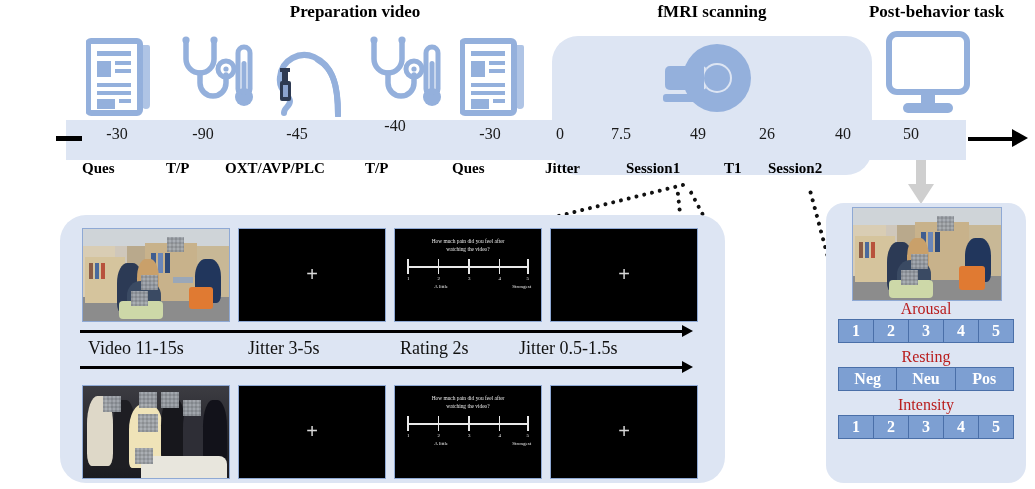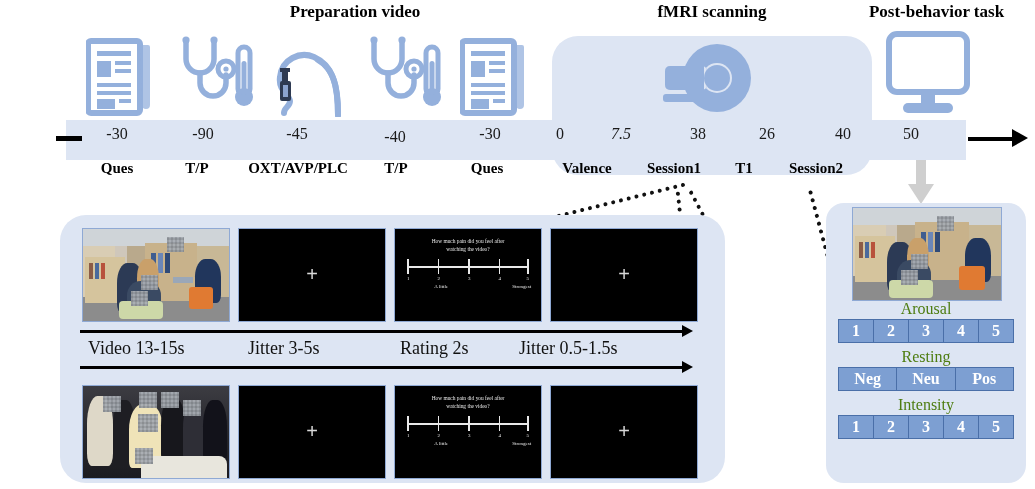--- a/index.html
+++ b/index.html
@@ -9,21 +9,21 @@
   .abs{position:absolute;}
 
   
   .sec-title{font-family:"Liberation Serif",serif;font-weight:bold;font-size:17px;
              color:#000;text-align:center;white-space:nowrap;}
 
   
   #timeline-bar{left:66px;top:120px;width:900px;height:40px;background:#dde5f3;}
   .tick-num{font-size:16px;color:#1a1a1a;text-align:center;white-space:nowrap;
             font-family:"Liberation Serif",serif;}
-  .tick-lab{font-size:15px;font-weight:bold;color:#000;text-align:center;white-space:nowrap;
+  .tick-lab{font-size:15px;font-weight:bold;color:#000;text-align:left;white-space:nowrap;
             font-family:"Liberation Serif",serif;}
 
   
   #axis-left{left:56px;top:136px;width:26px;height:5px;background:#000;}
   
   #axis-right-line{left:968px;top:137px;width:48px;height:4px;background:#000;}
   #axis-right-head{left:1012px;top:129px;width:0;height:0;
      border-top:9px solid transparent;border-bottom:9px solid transparent;
      border-left:16px solid #000;}
 
@@ -51,21 +51,21 @@
   .flow-arrow-line{position:absolute;height:2.6px;background:#000;}
   .flow-arrow-head{position:absolute;width:0;height:0;
      border-top:6px solid transparent;border-bottom:6px solid transparent;
      border-left:11px solid #000;}
   .flow-label{position:absolute;font-size:18px;color:#111;white-space:nowrap;
               font-family:"Liberation Serif",serif;}
 
   
   #post-panel{left:826px;top:203px;width:200px;height:280px;background:#dde5f3;
               border-radius:18px;}
-  .rate-title{text-align:center;font-size:16px;color:#4d7c0f;font-family:"Liberation Serif",serif;}
+  .rate-title{text-align:center;font-size:16px;color:#b91c1c;font-family:"Liberation Serif",serif;}
   .rate-row{display:flex;border:1px solid #4a6fa8;box-sizing:border-box;}
   .rate-cell{flex:1;text-align:center;color:#fff;font-weight:bold;font-size:16px;
              background:#7d9fd2;border-right:1px solid #4a6fa8;padding:2px 0;
              font-family:"Liberation Serif",serif;}
   .rate-cell:last-child{border-right:none;}
 
   
   #gray-arrow{left:908px;top:160px;width:26px;height:44px;}
 
   
@@ -183,35 +183,35 @@
   <rect x="18" y="73" width="50" height="10" rx="5" fill="#94b0dc"></rect>
 </svg>
 
 <svg class="abs" id="gray-arrow" viewBox="0 0 26 44">
   <polygon points="8,0 18,0 18,24 26,24 13,44 0,24 8,24" fill="#cfcfcf"></polygon>
 </svg>
 
 <div class="abs tick-num" style="left:82px;top:125px;width:70px;">-30</div>
 <div class="abs tick-num" style="left:168px;top:125px;width:70px;">-90</div>
 <div class="abs tick-num" style="left:262px;top:125px;width:70px;">-45</div>
-<div class="abs tick-num" style="left:360px;top:128px;width:70px;">-40</div>
+<div class="abs tick-num" style="left:360px;top:117px;width:70px;">-40</div>
 <div class="abs tick-num" style="left:455px;top:125px;width:70px;">-30</div>
 <div class="abs tick-num" style="left:540px;top:125px;width:40px;">0</div>
-<div class="abs tick-num" style="left:598px;top:125px;width:46px;font-style:italic;">7.5</div>
-<div class="abs tick-num" style="left:675px;top:125px;width:46px;">38</div>
+<div class="abs tick-num" style="left:598px;top:125px;width:46px;">7.5</div>
+<div class="abs tick-num" style="left:675px;top:125px;width:46px;">49</div>
 <div class="abs tick-num" style="left:744px;top:125px;width:46px;">26</div>
 <div class="abs tick-num" style="left:820px;top:125px;width:46px;">40</div>
 <div class="abs tick-num" style="left:888px;top:125px;width:46px;">50</div>
 
 <div class="abs tick-lab" style="left:82px;top:160px;width:70px;">Ques</div>
 <div class="abs tick-lab" style="left:166px;top:160px;width:62px;">T/P</div>
 <div class="abs tick-lab" style="left:225px;top:160px;width:146px;">OXT/AVP/PLC</div>
 <div class="abs tick-lab" style="left:365px;top:160px;width:62px;">T/P</div>
 <div class="abs tick-lab" style="left:452px;top:160px;width:70px;">Ques</div>
-<div class="abs tick-lab" style="left:545px;top:160px;width:84px;">Valence</div>
+<div class="abs tick-lab" style="left:545px;top:160px;width:84px;">Jitter</div>
 <div class="abs tick-lab" style="left:626px;top:160px;width:96px;">Session1</div>
 <div class="abs tick-lab" style="left:724px;top:160px;width:40px;">T1</div>
 <div class="abs tick-lab" style="left:768px;top:160px;width:96px;">Session2</div>
 
 <div class="dot-line" style="left:510px;top:226px;width:180px;transform:rotate(-14deg);"></div>
 <div class="dot-line" style="left:692px;top:190px;width:52px;transform:rotate(62deg);"></div>
 <div class="dot-line" style="left:706px;top:480px;width:290px;transform:rotate(-96deg);"></div>
 <div class="dot-line" style="left:812px;top:190px;width:295px;transform:rotate(75deg);"></div>
 
 <div class="abs" id="trial-panel"></div>
@@ -264,21 +264,21 @@
   </div>
 </div>
 
 <div class="scr abs" style="left:550px;top:228px;width:146px;height:92px;">
   <span class="fix-cross">+</span>
 </div>
 
 <div class="flow-arrow-line abs" style="left:80px;top:330px;width:602px;"></div>
 <div class="flow-arrow-head abs" style="left:682px;top:325px;"></div>
 
-<div class="flow-label abs" style="left:88px;top:338px;">Video 13-15s</div>
+<div class="flow-label abs" style="left:88px;top:338px;">Video 11-15s</div>
 <div class="flow-label abs" style="left:248px;top:338px;">Jitter 3-5s</div>
 <div class="flow-label abs" style="left:400px;top:338px;">Rating 2s</div>
 <div class="flow-label abs" style="left:519px;top:338px;">Jitter 0.5-1.5s</div>
 
 <div class="flow-arrow-line abs" style="left:80px;top:366px;width:602px;"></div>
 <div class="flow-arrow-head abs" style="left:682px;top:361px;"></div>
 
 <div class="photo photo-fun abs" style="left:82px;top:385px;width:146px;height:92px;">
   <div class="abs" style="left:0;top:0;width:146px;height:92px;background:
       linear-gradient(180deg,#3c3c42 0%,#26262b 55%,#1b1b20 100%);"></div>

